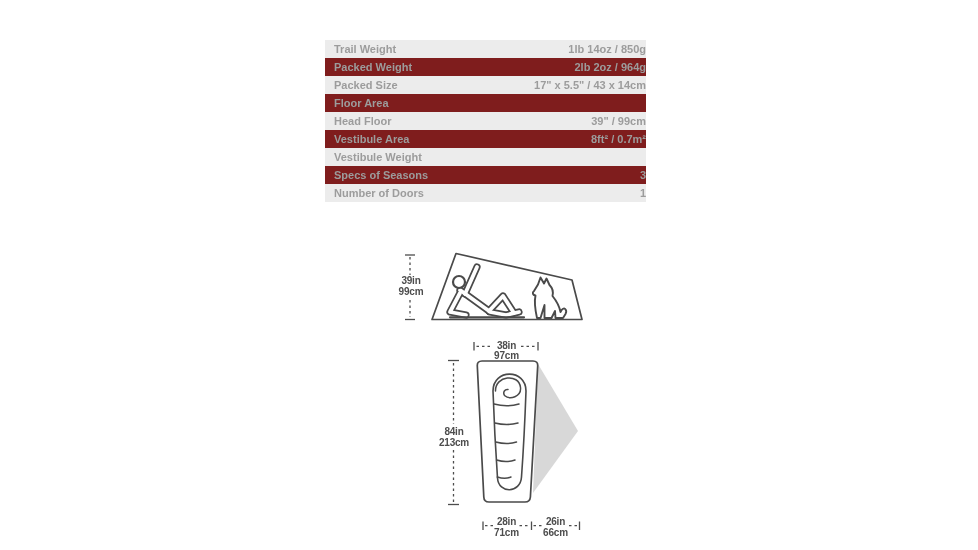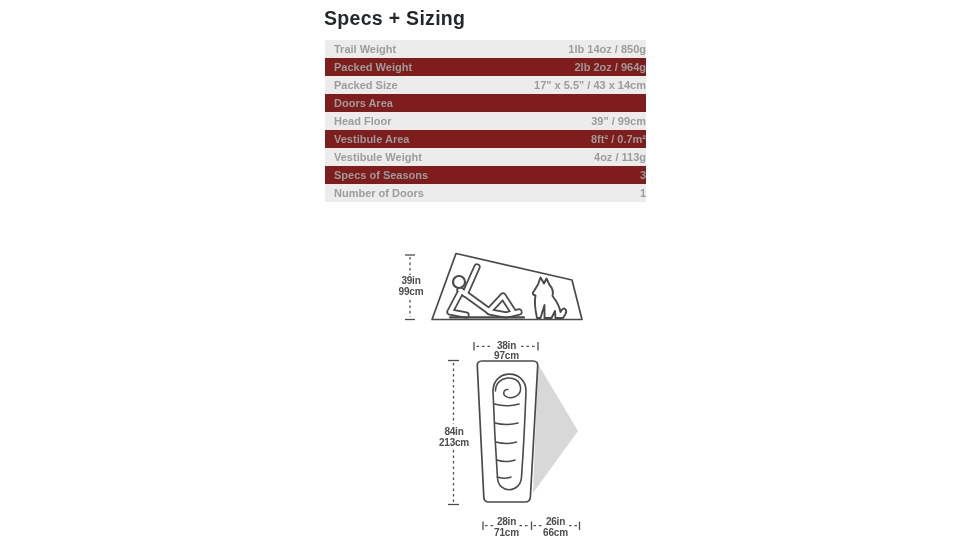--- a/index.html
+++ b/index.html
@@ -15,49 +15,47 @@
   .spec-value{flex:1;white-space:nowrap;text-align:right;}
   svg.diagrams{position:absolute;left:0;top:0;width:978px;height:550px;}
   svg text{font-family:"Liberation Sans",sans-serif;font-size:10px;font-weight:bold;
         fill:#4d4d4d;text-anchor:middle;letter-spacing:-.2px;}
 </style>
 </head>
 <body>
 
 <div class="page">
 
-  <div class="page-title">Specs + Sizing</div>
 
   <div class="spec-table">
     <div class="spec-row">
         <span class="spec-label">Trail Weight</span>
         <span class="spec-value">1lb 14oz / 850g</span>
       </div>
     <div class="spec-row">
         <span class="spec-label">Packed Weight</span>
         <span class="spec-value">2lb 2oz / 964g</span>
       </div>
     <div class="spec-row">
         <span class="spec-label">Packed Size</span>
         <span class="spec-value">17" x 5.5" / 43 x 14cm</span>
       </div>
     <div class="spec-row">
-        <span class="spec-label">Doors Area</span>
+        <span class="spec-label">Floor Area</span>
       </div>
     <div class="spec-row">
         <span class="spec-label">Head Floor</span>
         <span class="spec-value">39" / 99cm</span>
       </div>
     <div class="spec-row">
         <span class="spec-label">Vestibule Area</span>
         <span class="spec-value">8ft² / 0.7m²</span>
       </div>
     <div class="spec-row">
         <span class="spec-label">Vestibule Weight</span>
-        <span class="spec-value">4oz / 113g</span>
       </div>
     <div class="spec-row">
         <span class="spec-label">Specs of Seasons</span>
         <span class="spec-value">3</span>
       </div>
     <div class="spec-row">
         <span class="spec-label">Number of Doors</span>
         <span class="spec-value">1</span>
       </div>
   </div>

